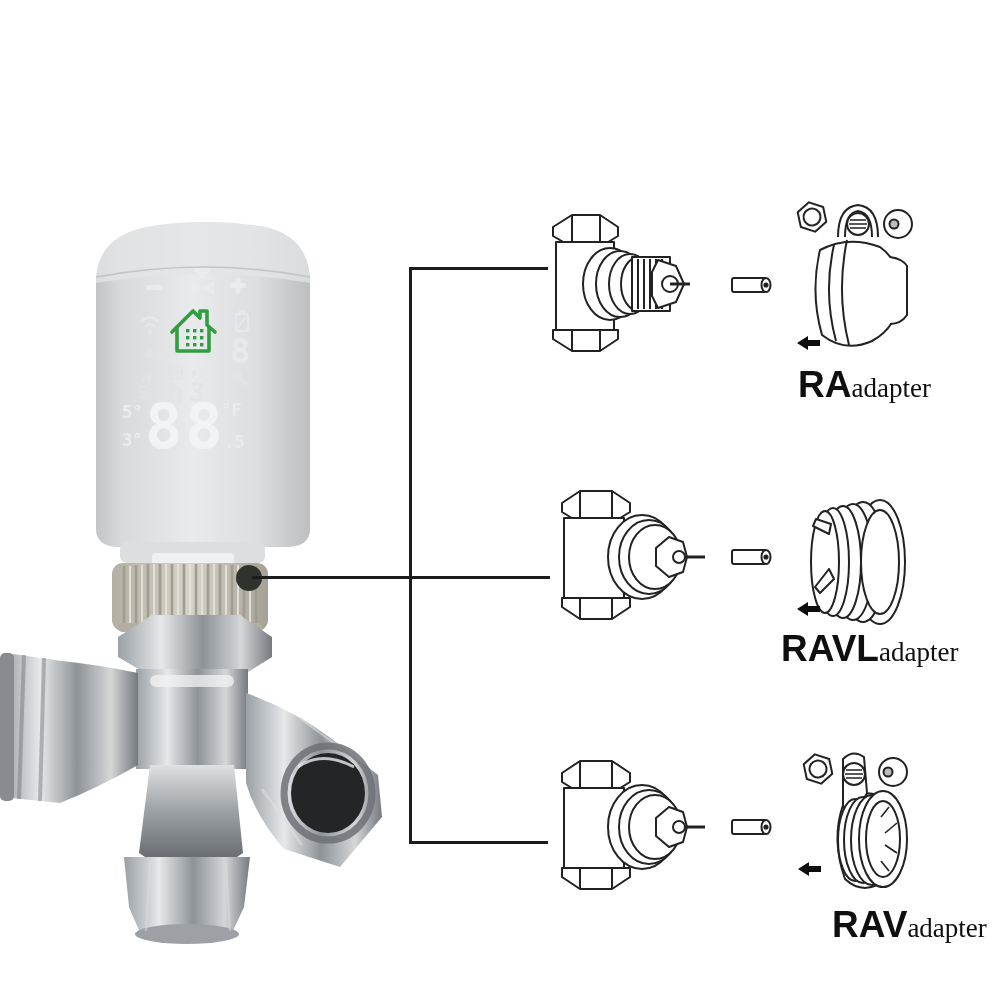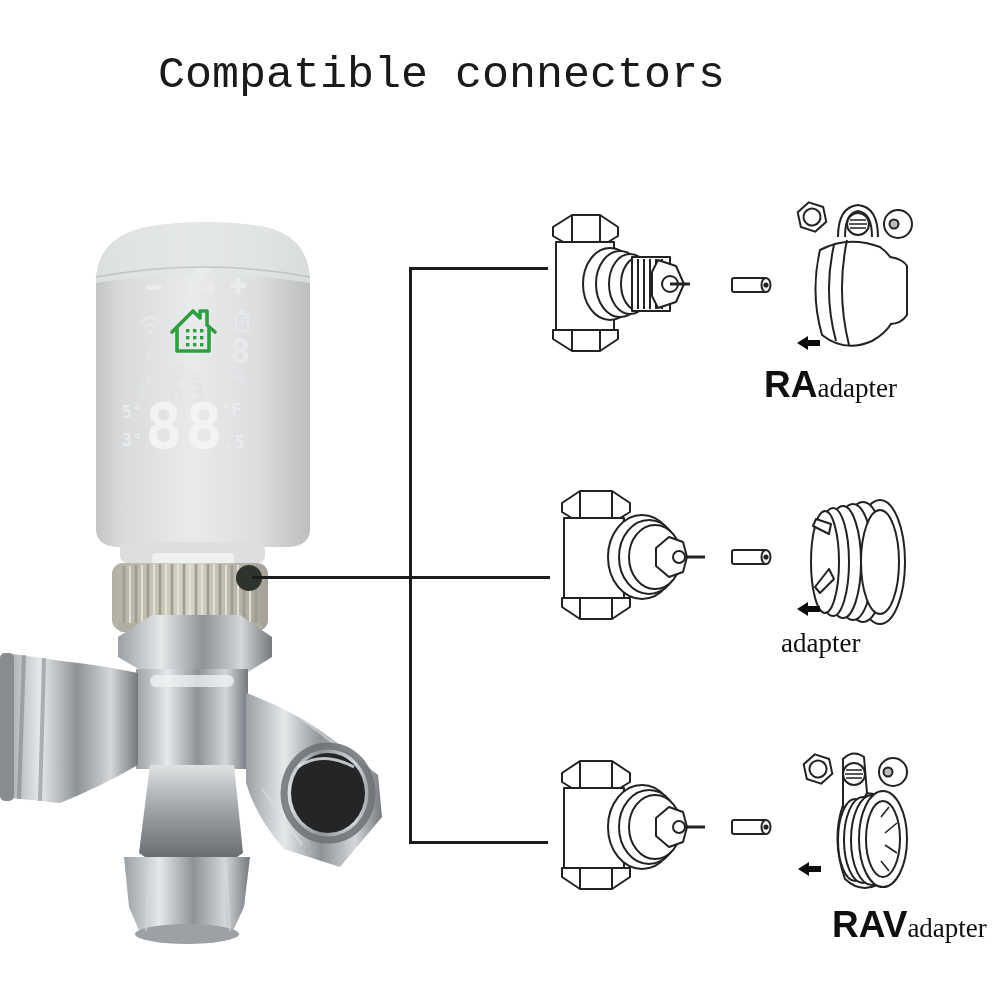--- a/index.html
+++ b/index.html
@@ -15,21 +15,20 @@
   .adapter-label .type{font-family:Liberation Serif, serif;font-size:27px;}
   svg{display:block;}
   .lineart path,.lineart rect,.lineart ellipse,.lineart polygon,.lineart circle,.lineart line{
      vector-effect:non-scaling-stroke;}
 </style>
 </head>
 <body>
 
 <div id="stage">
 
-  <div class="abs title">Compatible connectors</div>
 
   <svg class="abs" style="left:0;top:205px" width="420" height="795" viewBox="0 0 420 795">
     <defs>
       <linearGradient id="gHead" x1="0" y1="0" x2="1" y2="0">
         <stop offset="0" stop-color="#c2c4c6"></stop>
           <stop offset="0.12" stop-color="#d8dadb"></stop>
         <stop offset="0.45" stop-color="#e9eaeb"></stop>
           <stop offset="0.75" stop-color="#dcdee0"></stop>
         <stop offset="1" stop-color="#bcbec0"></stop>
       </linearGradient>
@@ -289,25 +288,26 @@
       <ellipse cx="70" cy="95" rx="17" ry="41"></ellipse>
       <ellipse cx="78" cy="95" rx="19" ry="43"></ellipse>
       <ellipse cx="87" cy="95" rx="21" ry="45"></ellipse>
       <ellipse cx="98" cy="94" rx="24" ry="48"></ellipse>
       <ellipse cx="98" cy="94" rx="17" ry="38"></ellipse>
       <path d="M104,62 L96,72 M112,78 L100,88 M112,108 L100,100 M104,126 L96,116" stroke-width="1.6" fill="none"></path>
     </g>
     <use href="#arrow-left" x="13" y="117"></use>
   </svg>
 
-  <div class="abs adapter-label" style="left:764px;top:364px">
+  <div class="abs adapter-label" style="left:798px;top:364px">
     <span class="name">RA</span>
     <span class="type">adapter</span>
   </div>
   <div class="abs adapter-label" style="left:781px;top:628px">
+    <span class="name">RAVL</span>
     <span class="type">adapter</span>
   </div>
   <div class="abs adapter-label" style="left:832px;top:904px">
     <span class="name">RAV</span>
     <span class="type">adapter</span>
   </div>
 
 </div>
 
 </body></html>

